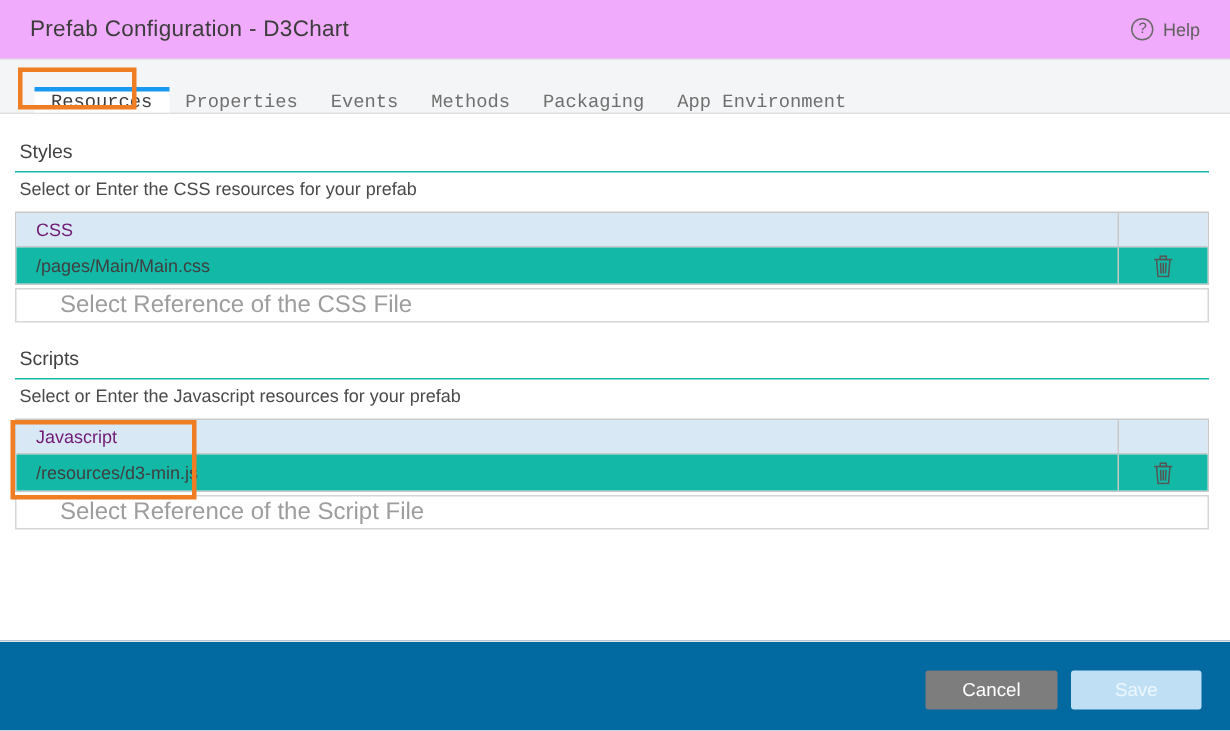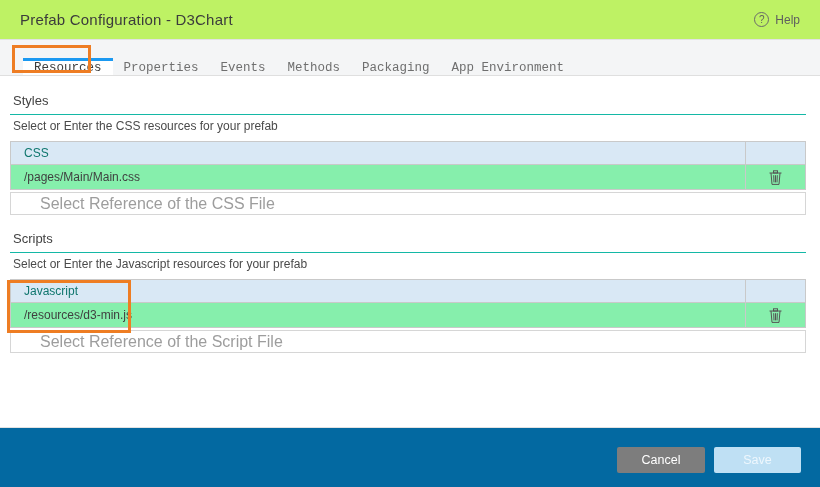--- a/index.html
+++ b/index.html
@@ -3,21 +3,21 @@
 <meta charset="utf-8">
 <style>
   * { margin:0; padding:0; box-sizing:border-box; }
   html,body { width:820px; height:487px; }
   body {
     font-family:"Liberation Sans","DejaVu Sans",sans-serif;
     background:#ffffff; color:#3f3f3f; position:relative; overflow:hidden;
   }
   
   .titlebar {
-    height:40px; background:#bef264; border-bottom:1px solid #e2e2e2;
+    height:40px; background:#f0abfc; border-bottom:1px solid #e2e2e2;
     display:flex; align-items:center; justify-content:space-between; padding:0 20px;
   }
   .page-title { font-size:15px; color:#3c3c3c; letter-spacing:.2px; }
   .help { display:flex; align-items:center; gap:6px; color:#5f5f5f; font-size:12px; cursor:pointer; }
   .help-circle {
     width:15px; height:15px; border:1px solid #6b6b6b; border-radius:50%;
     display:flex; align-items:center; justify-content:center; font-size:10px; color:#5f5f5f;
   }
   
   .tabbar {
@@ -32,23 +32,23 @@
   
   .content { padding:17px 14px 0 10px; }
   .section-title {
     font-size:13px; color:#424242; padding:0 0 5px 3px;
     border-bottom:1px solid #14b8a6; line-height:16px;
   }
   .section-desc { font-size:12px; color:#4a4a4a; margin:4px 0 8px 3px; line-height:14px; }
   .res-table { border:1px solid #c9c9c9; }
   .t-row { display:flex; }
   .t-row.header { background:#d9e8f5; border-bottom:1px solid #c9c9c9; height:23px; }
-  .t-row.data { background:#86efac; height:24px;justify-content:space-between; }
+  .t-row.data { background:#14b8a6; height:24px;justify-content:space-between; }
   .cell-main { flex:1; padding:0 13px; display:flex; align-items:center; font-size:12px; color:#3f3f3f; }
-  .t-row.header .cell-main { color:#0f766e; }
+  .t-row.header .cell-main { color:#701a75; }
   .cell-action {
     width:60px; border-left:1px solid #c9c9c9; display:flex; align-items:center; justify-content:center;
   }
   .del-btn { background:none; border:none; cursor:pointer; display:flex; align-items:center; justify-content:center; padding:2px; }
   .res-placeholder {
     border:1px solid #d6d6d6; margin-top:2px; height:23px; padding:0 29px;
     display:flex; align-items:center; color:#9d9d9d; font-size:16px; cursor:text;
   }
   .section-scripts { margin-top:16px; }
   

